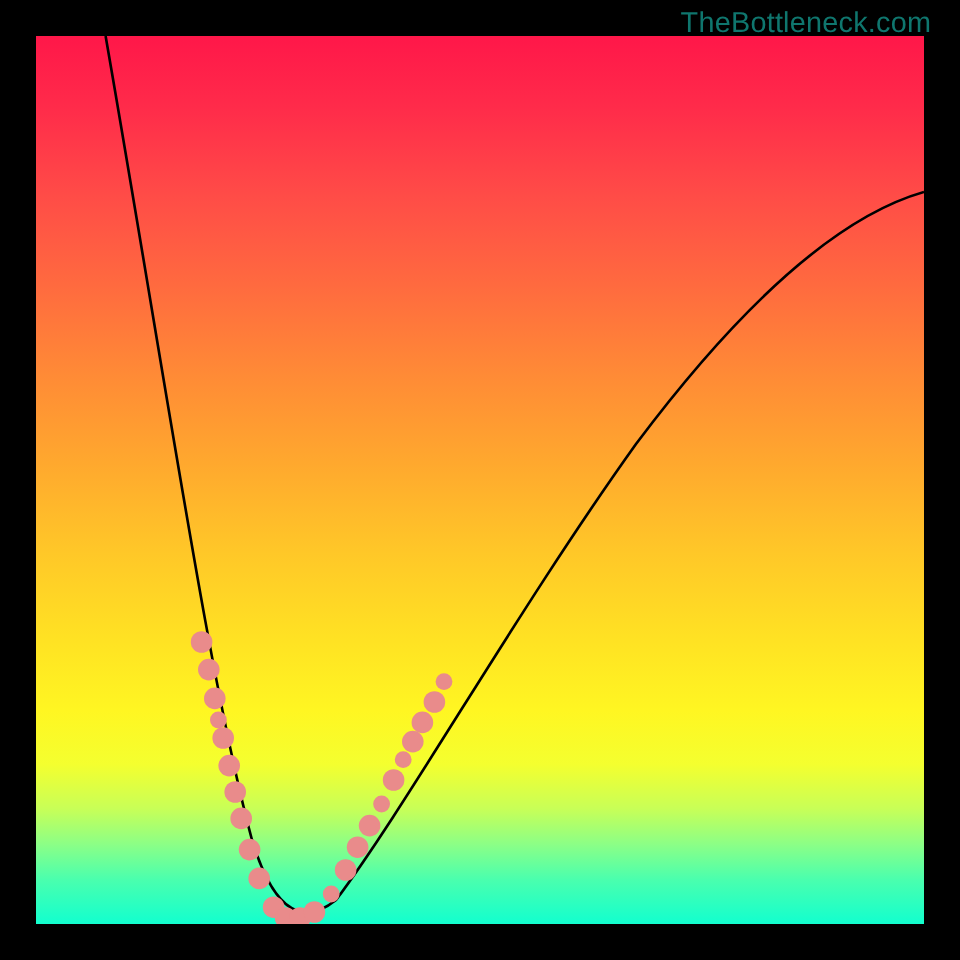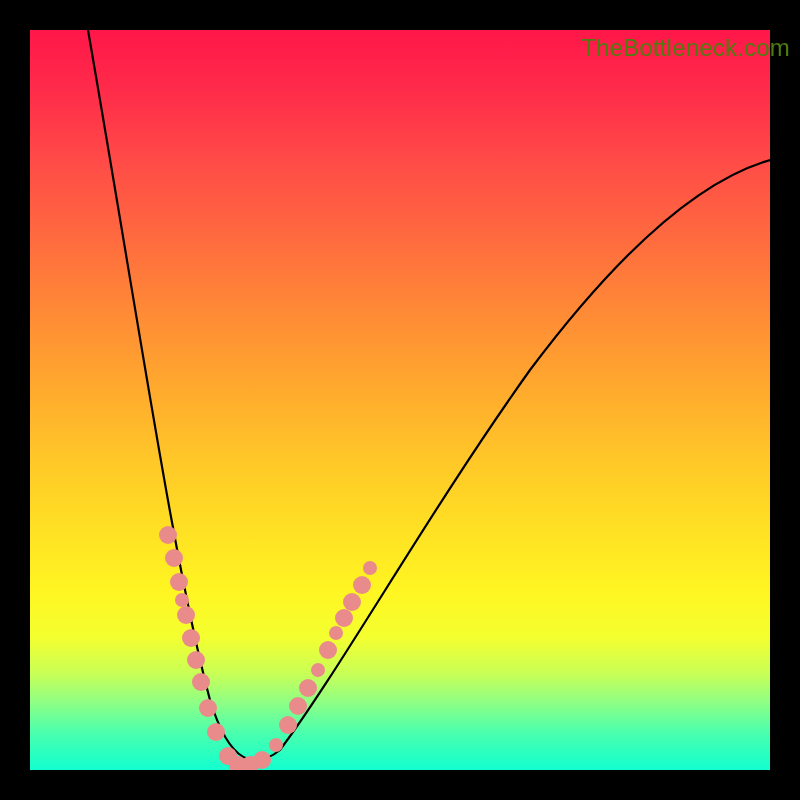--- a/index.html
+++ b/index.html
@@ -39,27 +39,26 @@
       #f4ff2f 82%,
       #c8ff57 87%,
       #8cff86 91%,
       #4affae 95%,
       #12ffcf 100%
     );
   }
   .watermark {
     position: absolute;
     top: 6px;
-    right: 10px;
-    color: #4d7c0f;
+    right: 24px;
+    color: #0f766e;
     font-size: 24px;
     font-weight: 400;
     letter-spacing: 0.2px;
     user-select: none;
-    margin-top: 28px;
   }
   svg.curve {
     position: absolute;
     left: 0;
     top: 0;
     width: 740px;
     height: 740px;
   }
 </style>
 </head>

